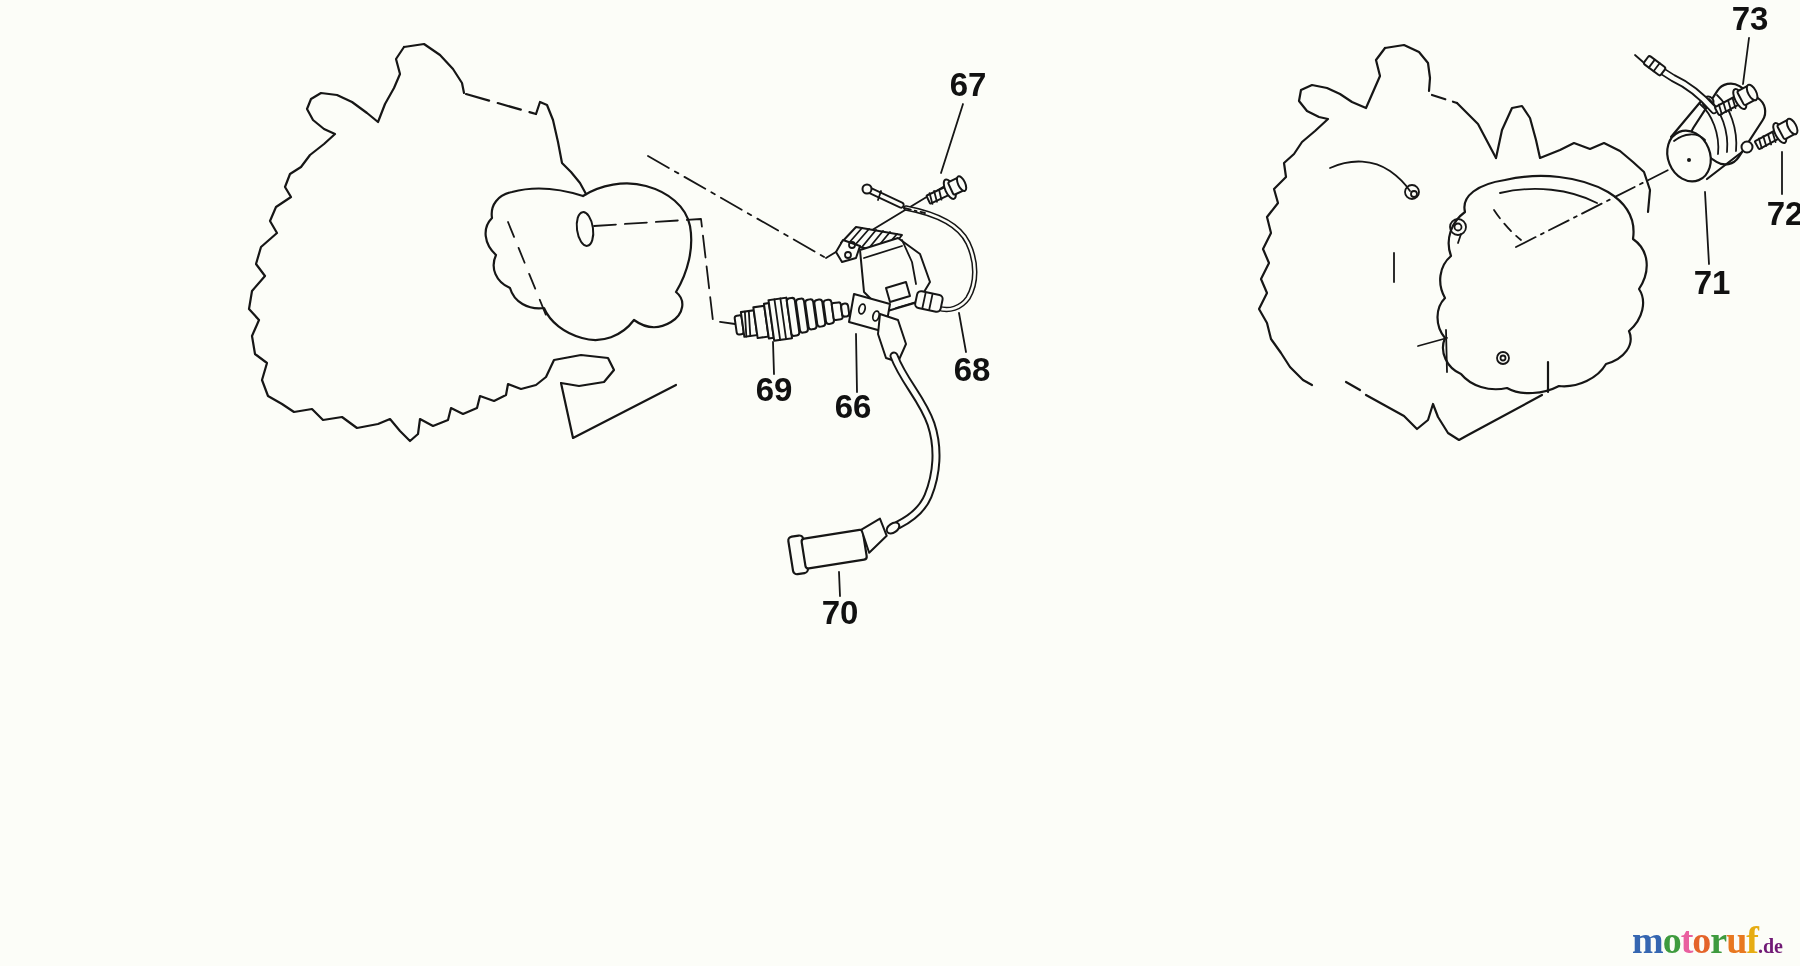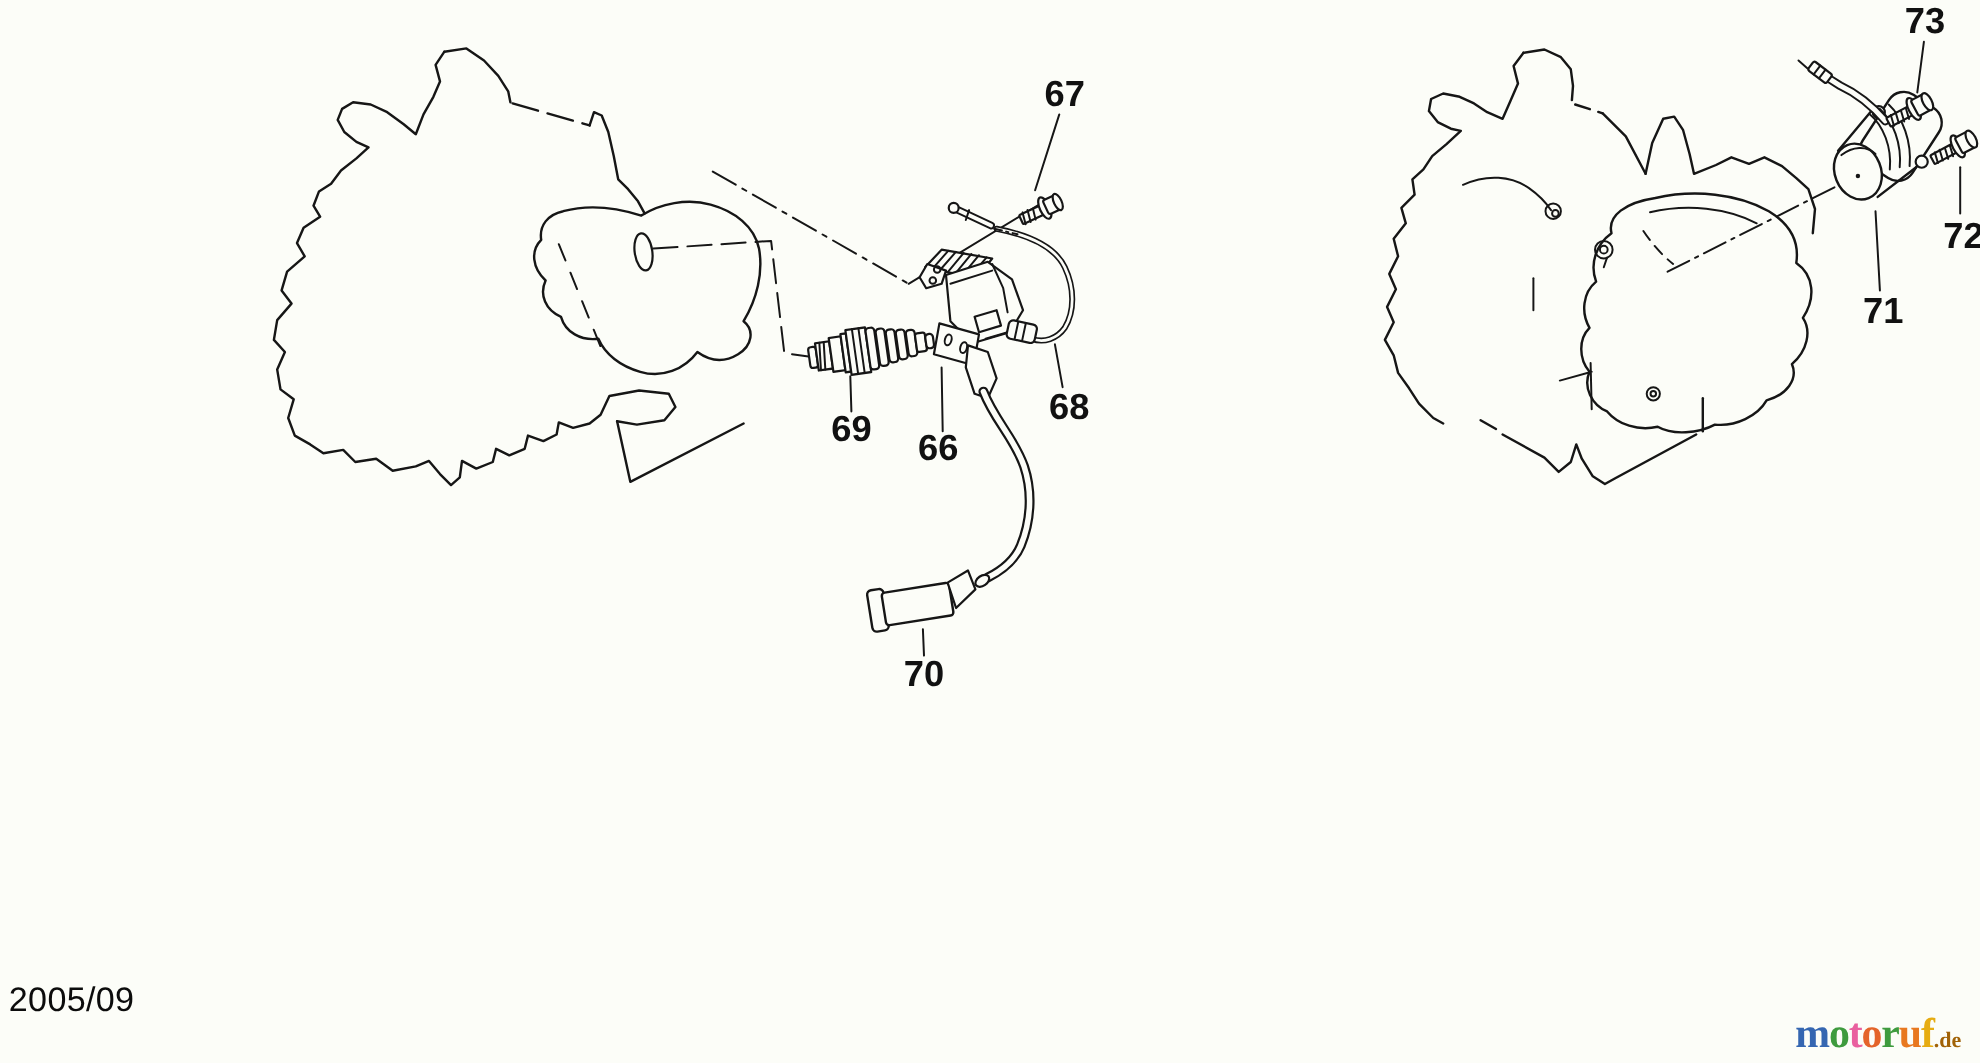--- a/index.html
+++ b/index.html
@@ -222,18 +222,17 @@
     <path class="thin" d="M1749,38 L1743,84"></path>
     <text class="lbl" x="1750" y="30">73</text>
     <path class="thin" d="M1782,152 L1782,194"></path>
     <text class="lbl" x="1785" y="225">72</text>
     <path class="thin" d="M1709,264 L1705,192"></path>
     <text class="lbl" x="1712" y="294">71</text>
   </g>
 </svg>
 
 <div class="footer">
-  <div>2005/09</div>
 </div>
 
 <div class="logo">
-  <span style="color: rgb(53, 102, 177);">m</span><span style="color: rgb(62, 155, 62);">o</span><span style="color: rgb(233, 96, 159);">t</span><span style="color: rgb(228, 100, 42);">o</span><span style="color: rgb(62, 155, 62);">r</span><span style="color: rgb(232, 120, 32);">u</span><span style="color: rgb(230, 172, 18);">f</span><span class="suffix" style="color: #a16207;">.de</span>
+  <span style="color: rgb(53, 102, 177);">m</span><span style="color: rgb(62, 155, 62);">o</span><span style="color: rgb(233, 96, 159);">t</span><span style="color: rgb(228, 100, 42);">o</span><span style="color: rgb(62, 155, 62);">r</span><span style="color: rgb(232, 120, 32);">u</span><span style="color: rgb(230, 172, 18);">f</span><span class="suffix" style="color: #701a75;">.de</span>
 </div>
 
 </body></html>

